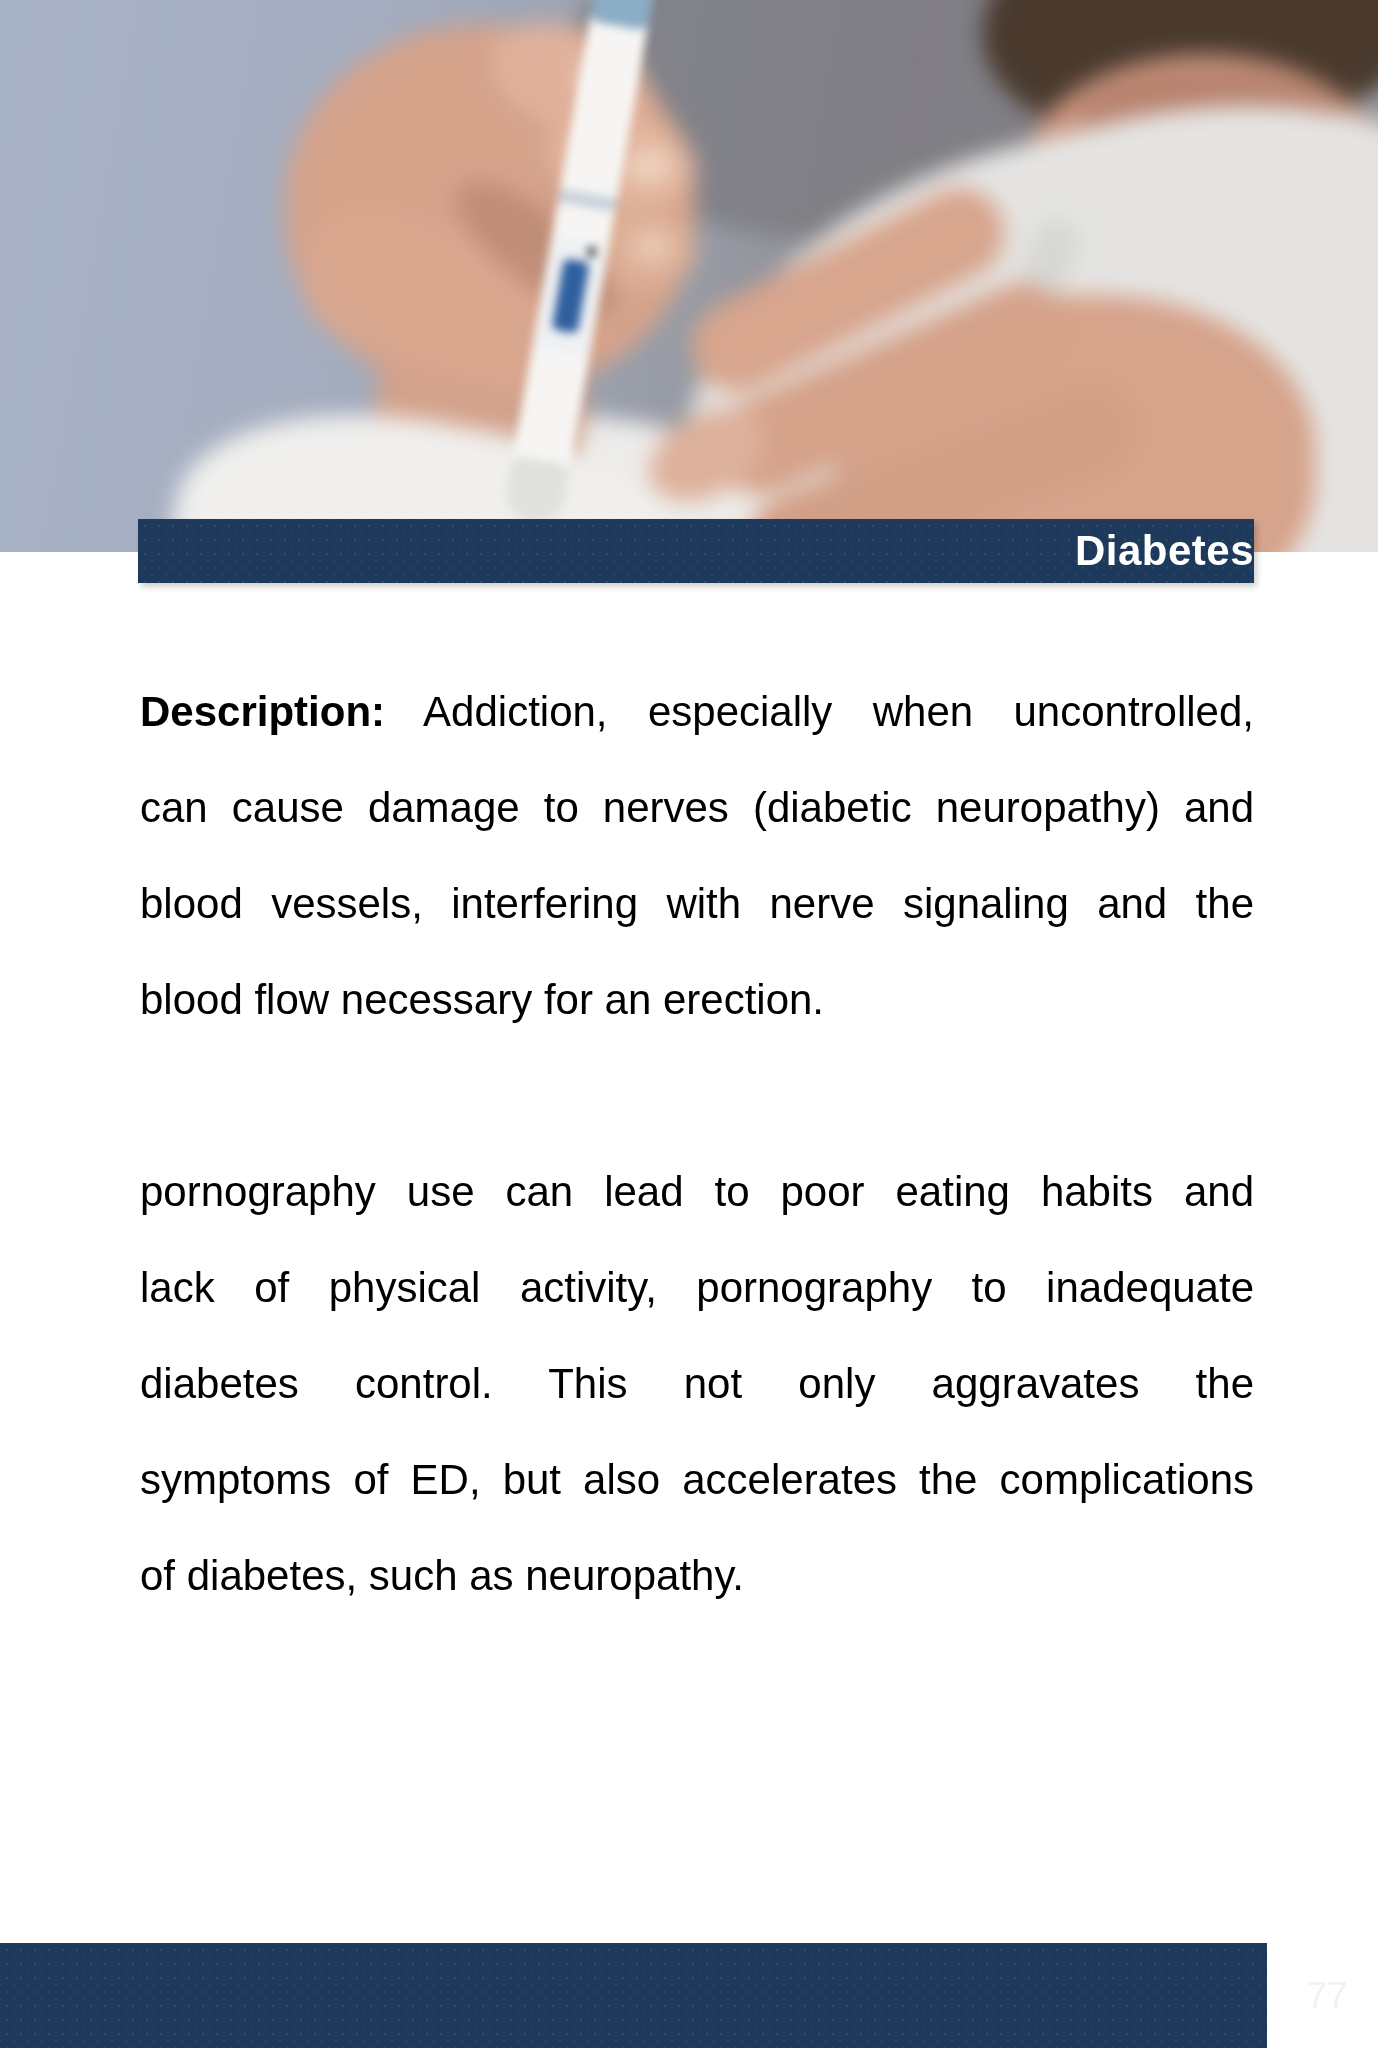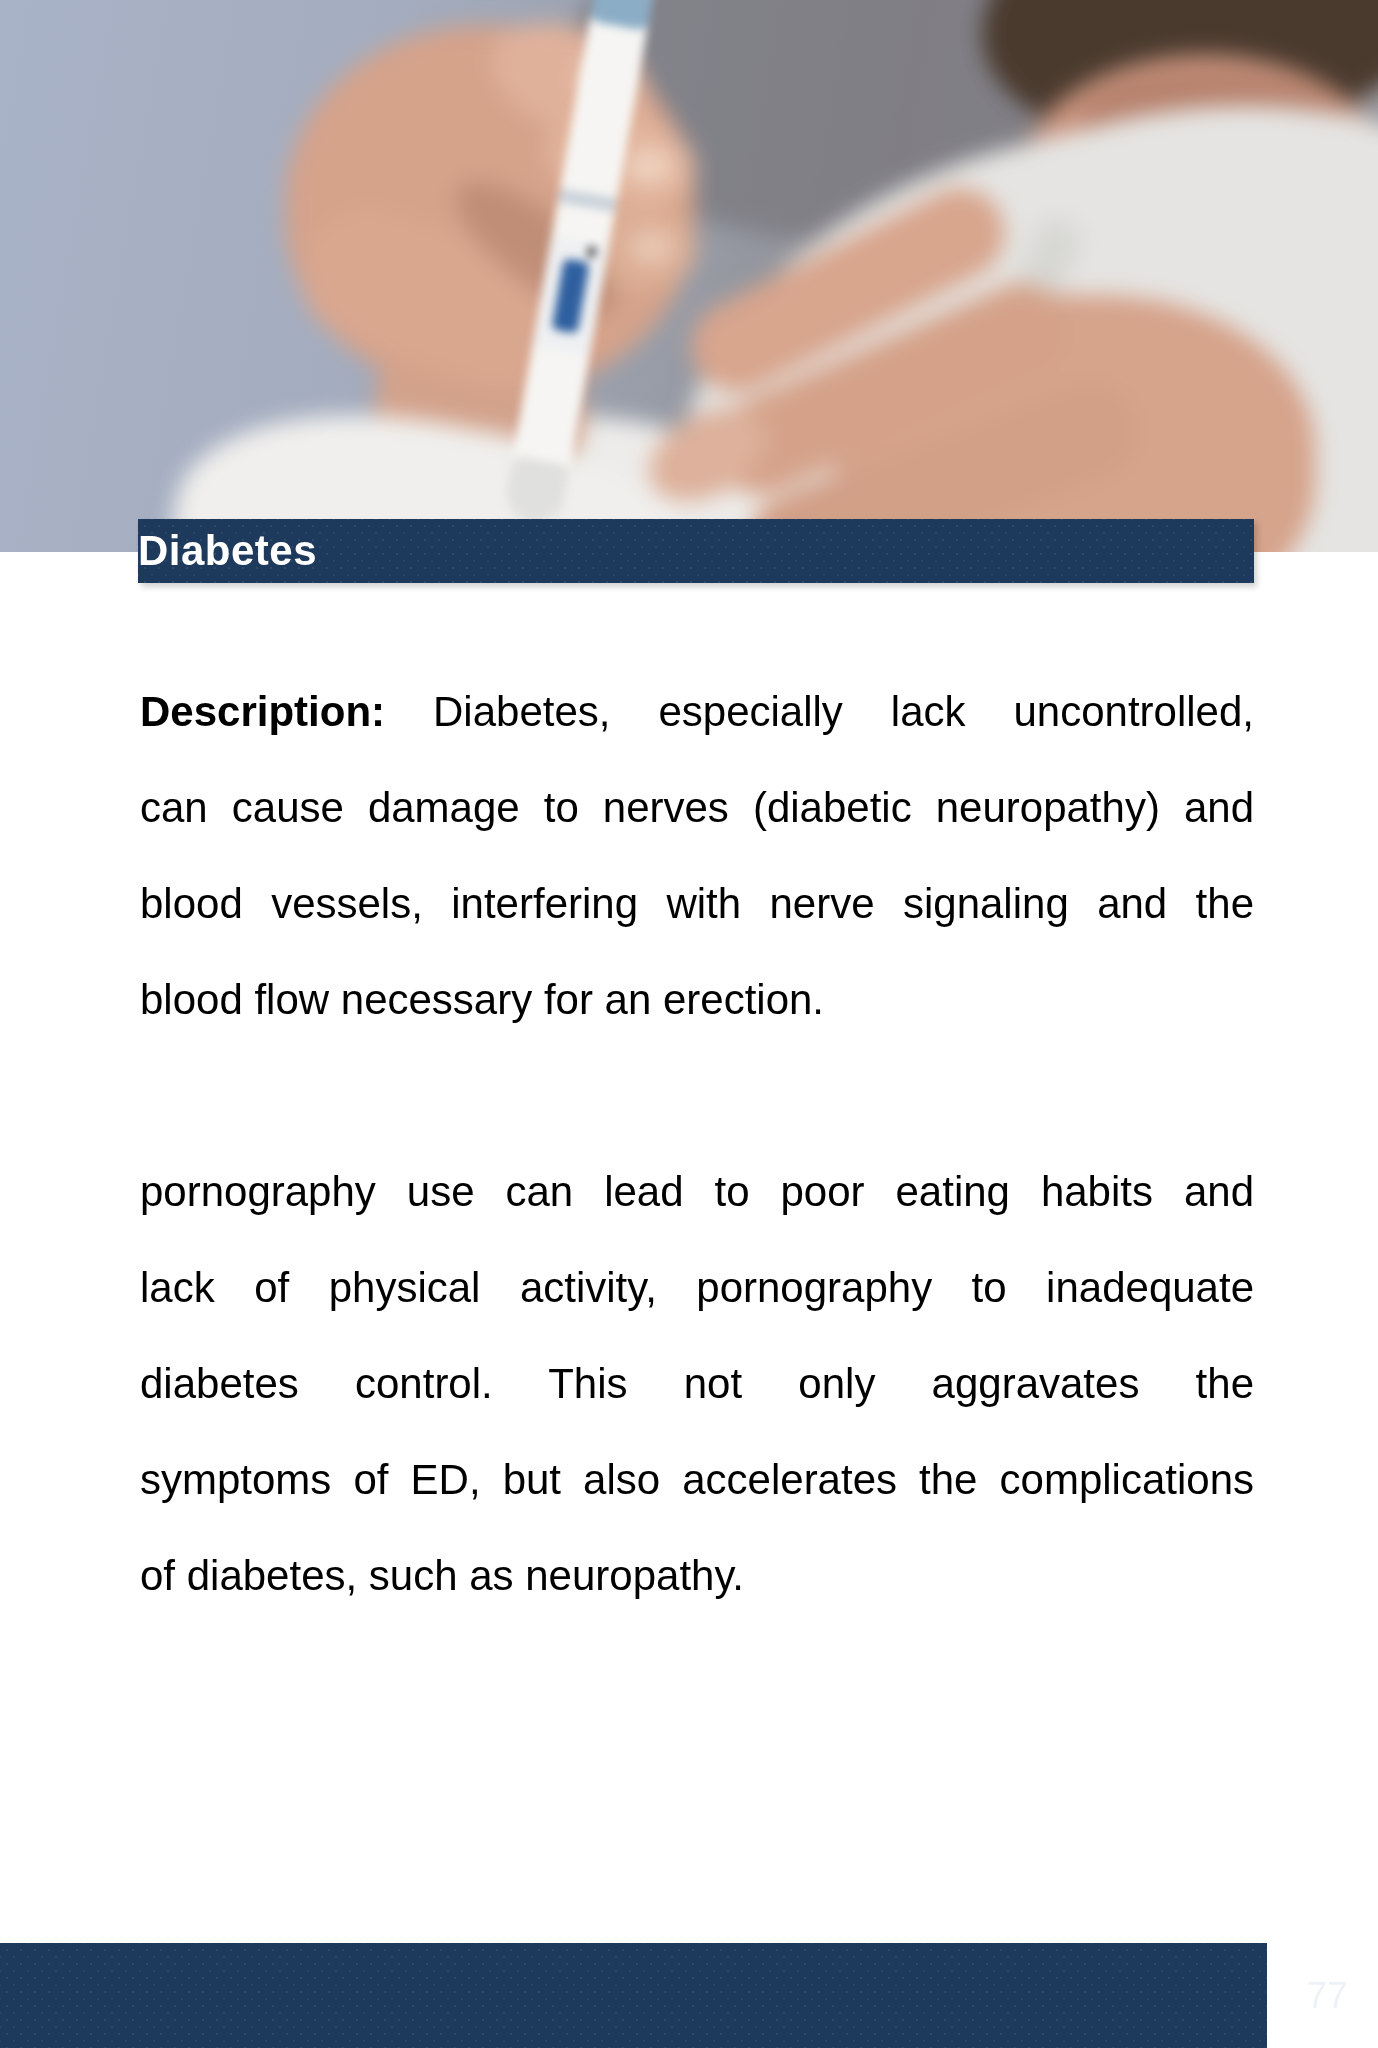--- a/index.html
+++ b/index.html
@@ -64,21 +64,21 @@
   .navy-tex{
     background-color:var(--navy);
     background-image:radial-gradient(rgba(255,255,255,0.08) 1.3px, transparent 1.4px),
                      radial-gradient(rgba(255,255,255,0.05) 1.2px, transparent 1.3px);
     background-size:14px 14px,14px 14px;
     background-position:0 0,7px 7px;
   }
   
   .banner{
     position:absolute;left:138px;top:519px;width:1116px;height:64px;
-    z-index:10;text-align:left;
+    z-index:10;text-align:right;
     box-shadow:3px 4px 6px rgba(0,0,0,0.18);
   }
   .banner span{
     line-height:64px;font-size:42px;font-weight:bold;color:#ffffff;letter-spacing:0.5px;
   }
   
   .content{position:absolute;left:140px;top:664px;width:1114px;}
   .para{margin:0 0 96px 0;}
   .line{
     height:96px;line-height:96px;font-size:42px;color:var(--body-text);
@@ -137,21 +137,21 @@
     </div>
   </div>
 </div>
 
 <div class="banner navy-tex">
   <span>Diabetes</span>
 </div>
 
 <div class="content" id="content">
     <div class="para">
-      <div class="line just"><span class="b">Description:</span><span> Diabetes, especially lack uncontrolled,</span></div>
+      <div class="line just"><span class="b">Description:</span><span> Addiction, especially when uncontrolled,</span></div>
       <div class="line just"><span>can cause damage to nerves (diabetic neuropathy) and</span></div>
       <div class="line just"><span>blood vessels, interfering with nerve signaling and the</span></div>
       <div class="line"><span>blood flow necessary for an erection.</span></div>
     </div>
     <div class="para">
       <div class="line just"><span>pornography use can lead to poor eating habits and</span></div>
       <div class="line just"><span>lack of physical activity, pornography to inadequate</span></div>
       <div class="line just"><span>diabetes control. This not only aggravates the</span></div>
       <div class="line just"><span>symptoms of ED, but also accelerates the complications</span></div>
       <div class="line"><span>of diabetes, such as neuropathy.</span></div>

